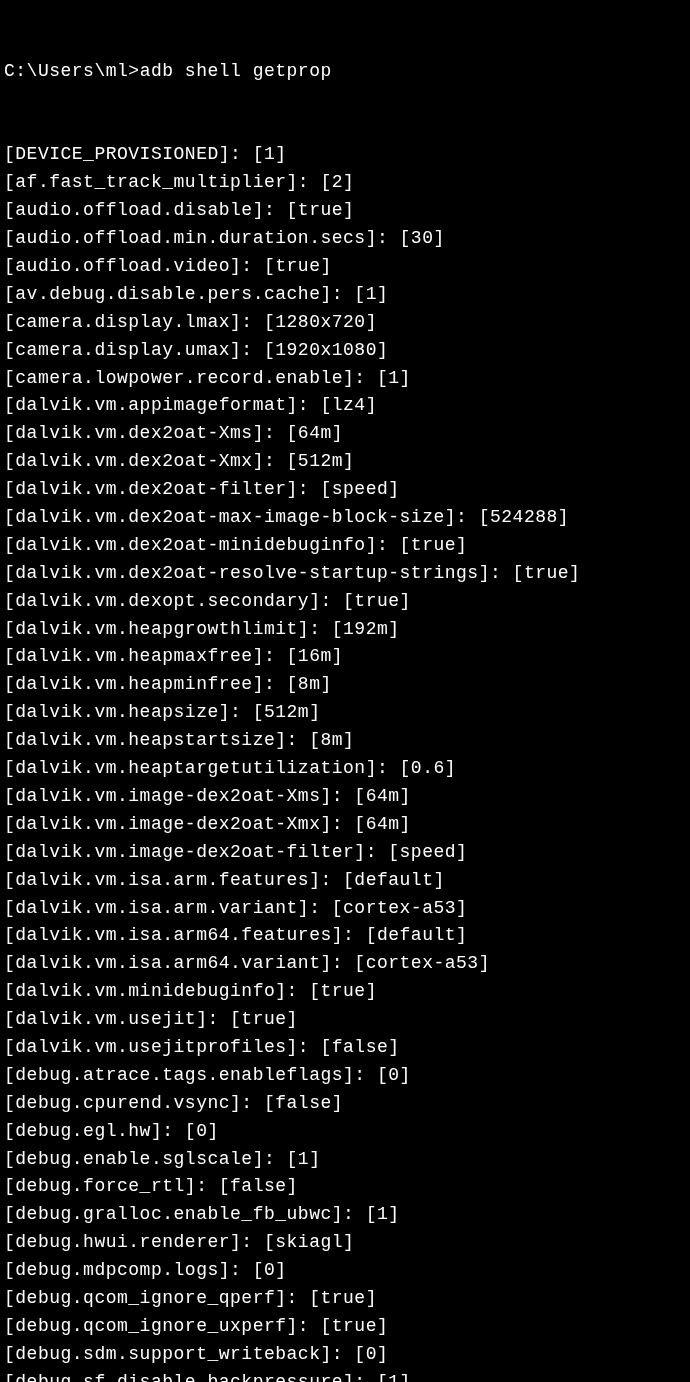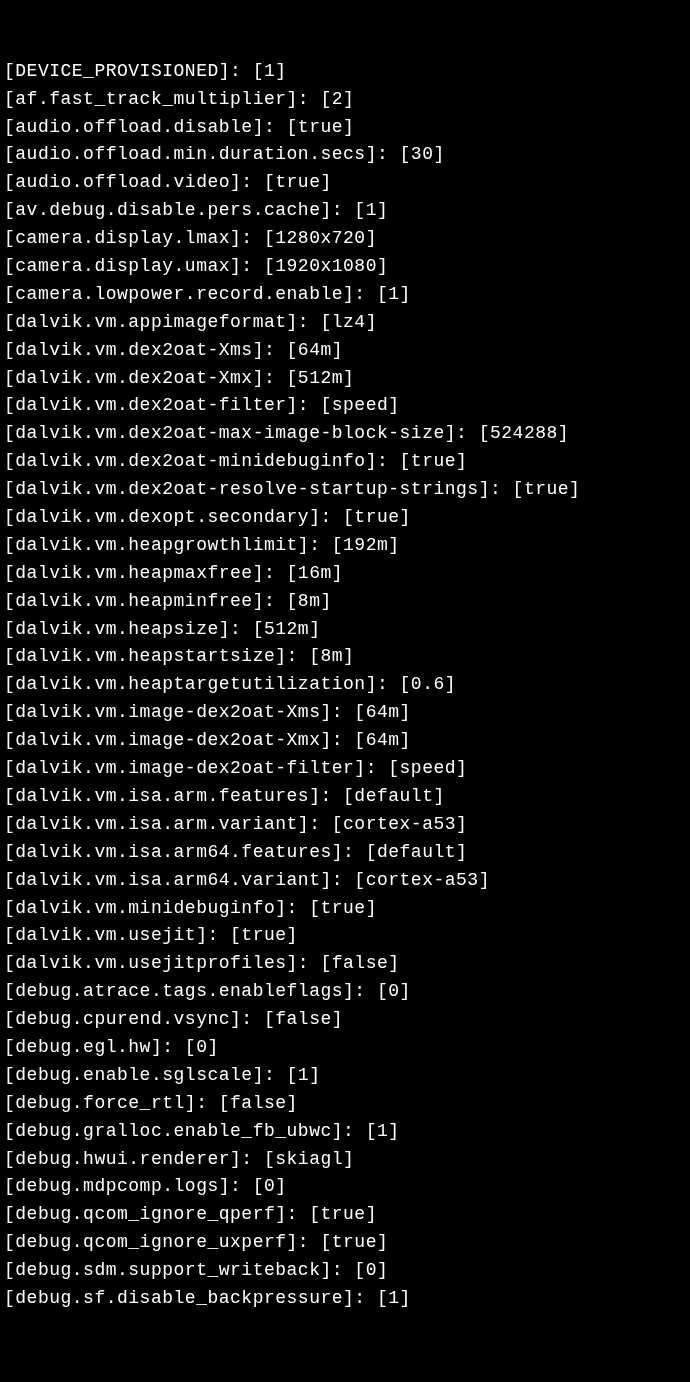--- a/index.html
+++ b/index.html
@@ -18,14 +18,15 @@
     padding: 2px 4px;
     white-space: pre;
     letter-spacing: 0.5px;
   }
   .line { display: block; }
 </style>
 </head>
 <body>
 
 <div class="terminal">
+  <span class="line"><span>C:\Users\ml&gt;</span><span>adb shell getprop</span></span>
   <div id="props-out"><span class="line">[DEVICE_PROVISIONED]: [1]</span><span class="line">[af.fast_track_multiplier]: [2]</span><span class="line">[audio.offload.disable]: [true]</span><span class="line">[audio.offload.min.duration.secs]: [30]</span><span class="line">[audio.offload.video]: [true]</span><span class="line">[av.debug.disable.pers.cache]: [1]</span><span class="line">[camera.display.lmax]: [1280x720]</span><span class="line">[camera.display.umax]: [1920x1080]</span><span class="line">[camera.lowpower.record.enable]: [1]</span><span class="line">[dalvik.vm.appimageformat]: [lz4]</span><span class="line">[dalvik.vm.dex2oat-Xms]: [64m]</span><span class="line">[dalvik.vm.dex2oat-Xmx]: [512m]</span><span class="line">[dalvik.vm.dex2oat-filter]: [speed]</span><span class="line">[dalvik.vm.dex2oat-max-image-block-size]: [524288]</span><span class="line">[dalvik.vm.dex2oat-minidebuginfo]: [true]</span><span class="line">[dalvik.vm.dex2oat-resolve-startup-strings]: [true]</span><span class="line">[dalvik.vm.dexopt.secondary]: [true]</span><span class="line">[dalvik.vm.heapgrowthlimit]: [192m]</span><span class="line">[dalvik.vm.heapmaxfree]: [16m]</span><span class="line">[dalvik.vm.heapminfree]: [8m]</span><span class="line">[dalvik.vm.heapsize]: [512m]</span><span class="line">[dalvik.vm.heapstartsize]: [8m]</span><span class="line">[dalvik.vm.heaptargetutilization]: [0.6]</span><span class="line">[dalvik.vm.image-dex2oat-Xms]: [64m]</span><span class="line">[dalvik.vm.image-dex2oat-Xmx]: [64m]</span><span class="line">[dalvik.vm.image-dex2oat-filter]: [speed]</span><span class="line">[dalvik.vm.isa.arm.features]: [default]</span><span class="line">[dalvik.vm.isa.arm.variant]: [cortex-a53]</span><span class="line">[dalvik.vm.isa.arm64.features]: [default]</span><span class="line">[dalvik.vm.isa.arm64.variant]: [cortex-a53]</span><span class="line">[dalvik.vm.minidebuginfo]: [true]</span><span class="line">[dalvik.vm.usejit]: [true]</span><span class="line">[dalvik.vm.usejitprofiles]: [false]</span><span class="line">[debug.atrace.tags.enableflags]: [0]</span><span class="line">[debug.cpurend.vsync]: [false]</span><span class="line">[debug.egl.hw]: [0]</span><span class="line">[debug.enable.sglscale]: [1]</span><span class="line">[debug.force_rtl]: [false]</span><span class="line">[debug.gralloc.enable_fb_ubwc]: [1]</span><span class="line">[debug.hwui.renderer]: [skiagl]</span><span class="line">[debug.mdpcomp.logs]: [0]</span><span class="line">[debug.qcom_ignore_qperf]: [true]</span><span class="line">[debug.qcom_ignore_uxperf]: [true]</span><span class="line">[debug.sdm.support_writeback]: [0]</span><span class="line">[debug.sf.disable_backpressure]: [1]</span></div>
 </div>
 
 </body></html>

